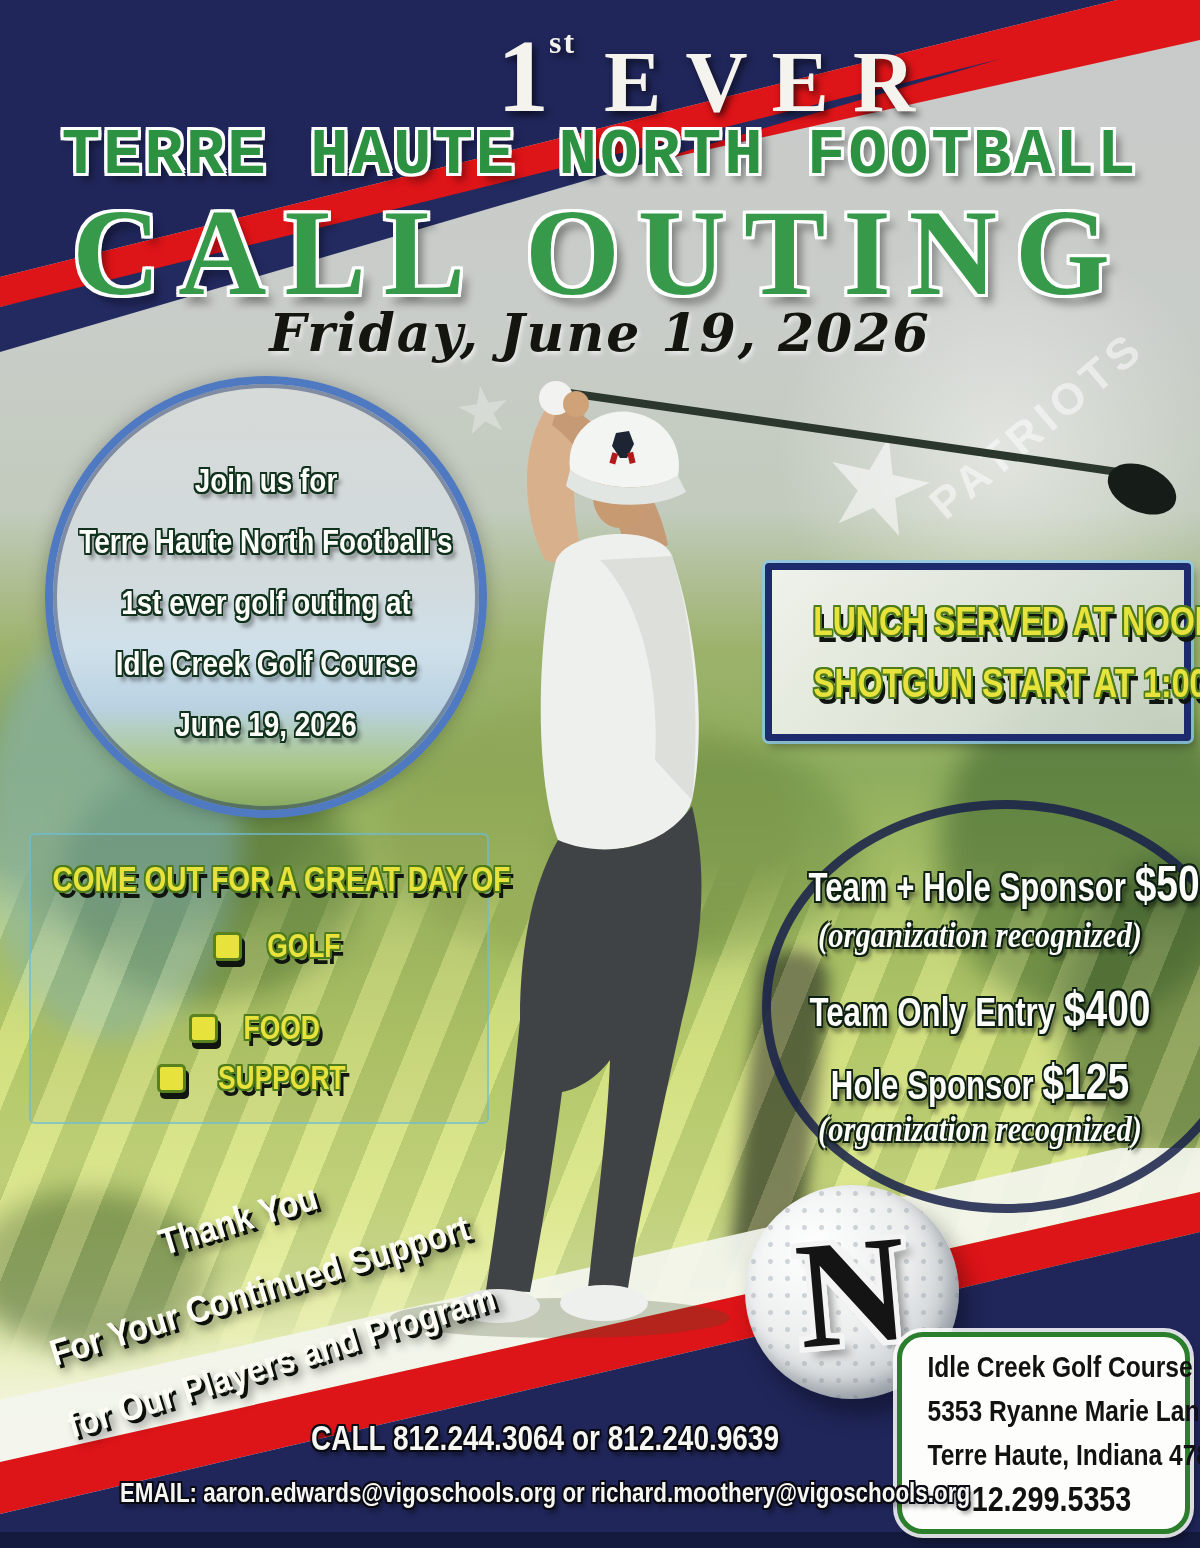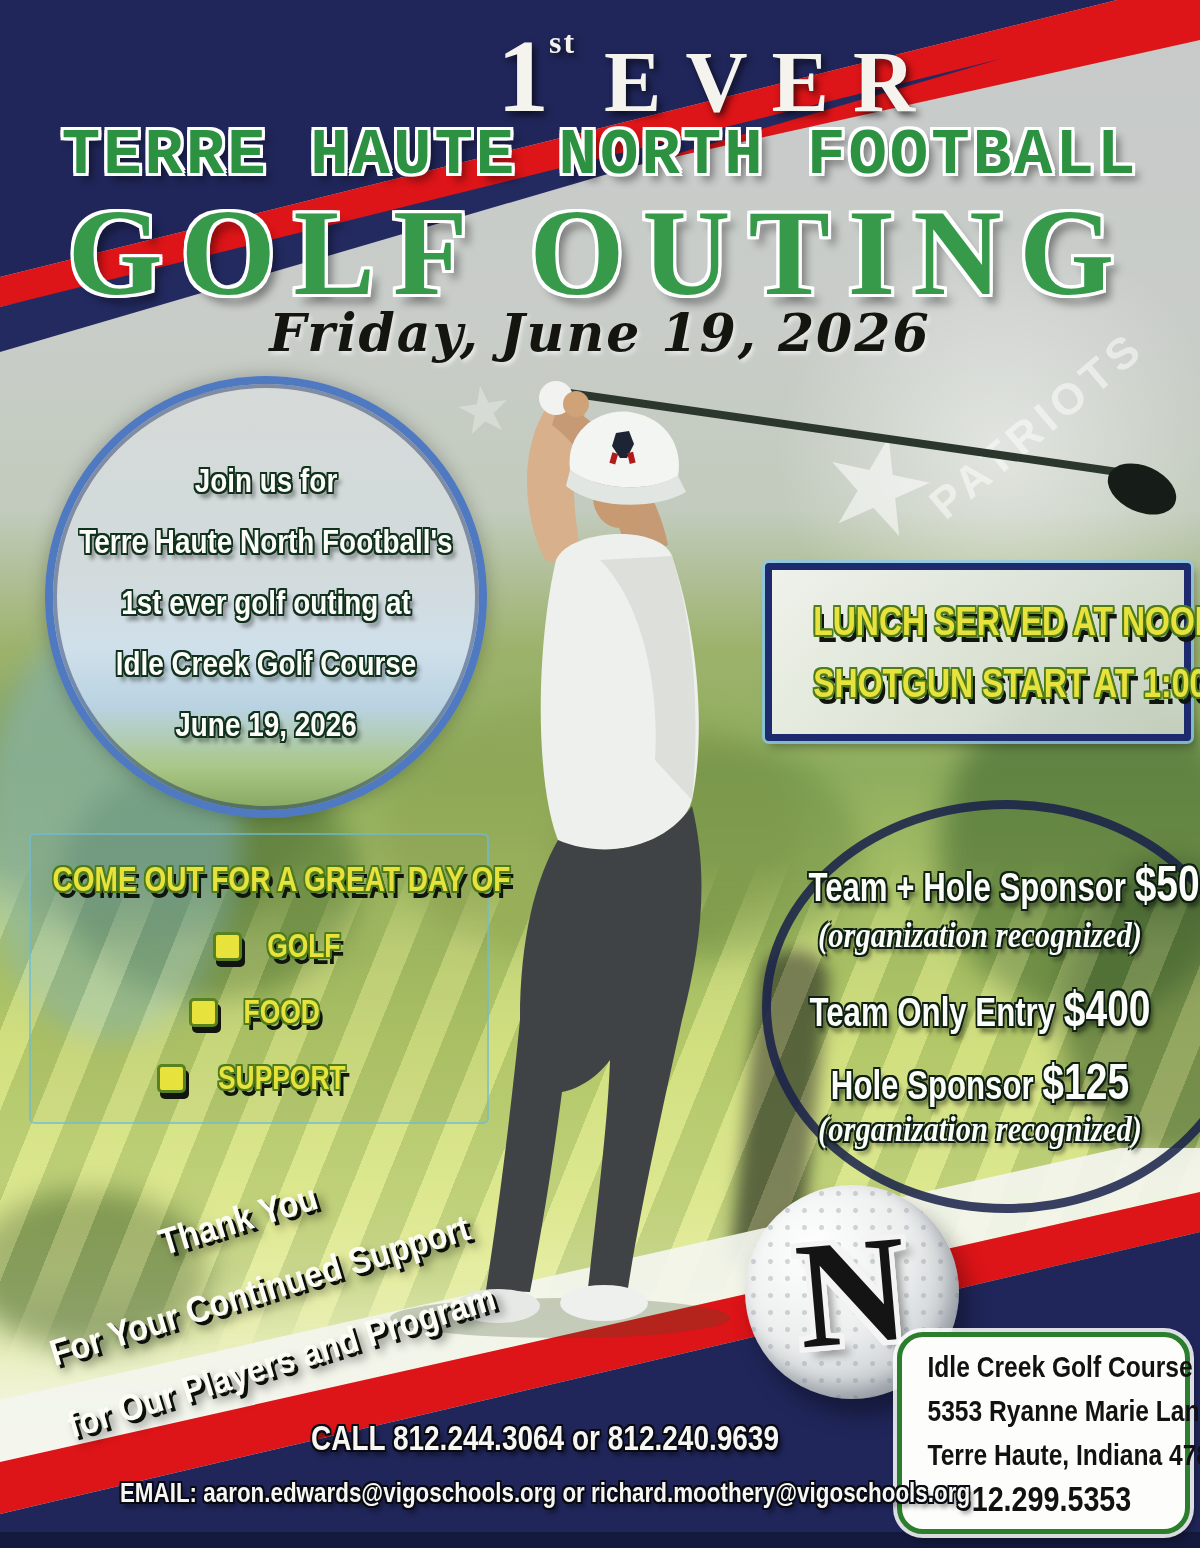--- a/index.html
+++ b/index.html
@@ -233,21 +233,21 @@
     <path d="M600,560 C640,600 660,680 655,760 L692,800 C700,720 695,630 672,556 Z" fill="#dcdfda"></path>
     <path d="M558,840 C600,858 660,852 692,806 C710,880 700,950 682,1020 C660,1120 640,1210 628,1288 L588,1288 C598,1200 608,1120 610,1060 C595,1080 575,1090 562,1092 C552,1170 540,1240 530,1292 L486,1290 C500,1200 512,1100 520,1020 C520,940 535,880 558,840 Z" fill="#3f4346"></path>
     <ellipse cx="604" cy="1303" rx="44" ry="18" fill="#eef0ee"></ellipse>
     <ellipse cx="498" cy="1306" rx="42" ry="17" fill="#e6e9e6"></ellipse>
   </svg>
 
   <div class="abs hdr first-ever">
     <span class="num">1</span><span class="sup">st</span><span class="ever">EVER</span>
   </div>
   <div class="abs hdr school-line">TERRE HAUTE NORTH FOOTBALL</div>
-  <div class="abs hdr main-title">GOLF OUTING</div>
+  <div class="abs hdr main-title">CALL OUTING</div>
   <div class="abs hdr script-date">Friday, June 19, 2026</div>
 
   <div class="abs join-circle">
     <div class="join-text">
       <div>Join us for</div>
       <div>Terre Haute North Football's</div>
       <div>1st ever golf outing at</div>
       <div>Idle Creek Golf Course</div>
       <div>June 19, 2026</div>
     </div>
@@ -257,21 +257,21 @@
     <div class="yellow-line">LUNCH SERVED AT NOON</div>
     <div class="yellow-line">SHOTGUN START AT 1:00 PM</div>
   </div>
 
   <div class="abs come-out-box">
     <div class="come-out-title yellow-line">COME OUT FOR A GREAT DAY OF</div>
     <div class="come-out-item" style="top:92px;padding-left:44px;">
       <span class="bullet-square"></span>
       <span class="yellow-line">GOLF</span>
     </div>
-    <div class="come-out-item" style="top:158px;">
+    <div class="come-out-item" style="top:174px;">
       <span class="bullet-square"></span>
       <span class="yellow-line">FOOD</span>
     </div>
     <div class="come-out-item" style="top:224px;">
       <span class="bullet-square"></span>
       <span class="yellow-line">SUPPORT</span>
     </div>
   </div>
 
   <div class="abs pricing-circle"></div>

